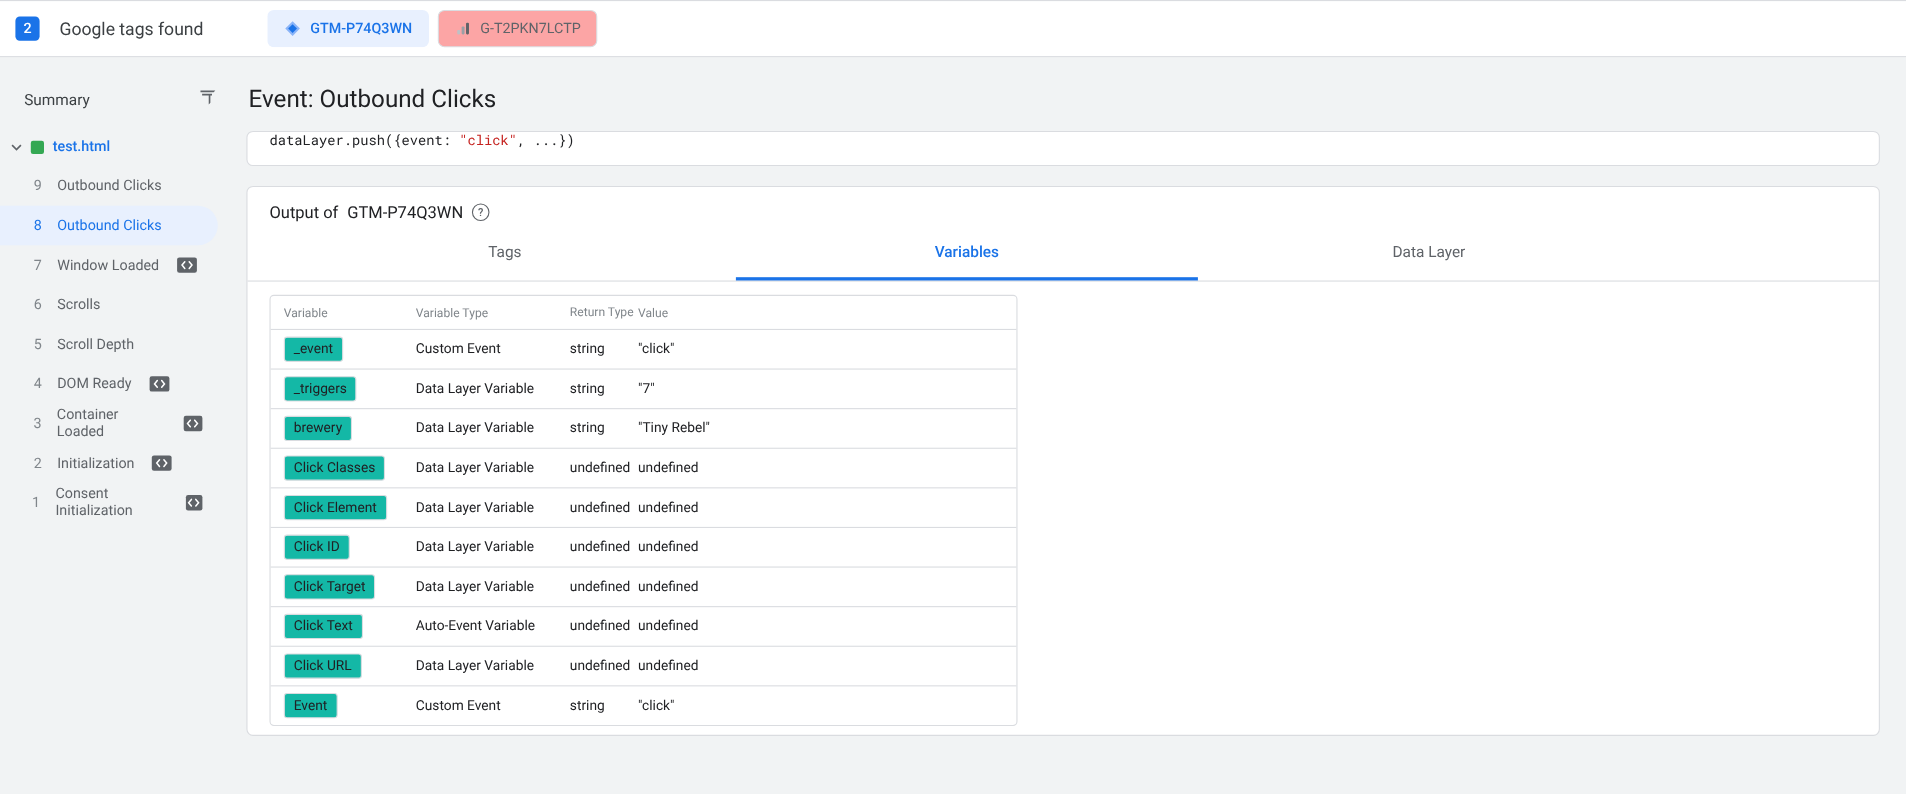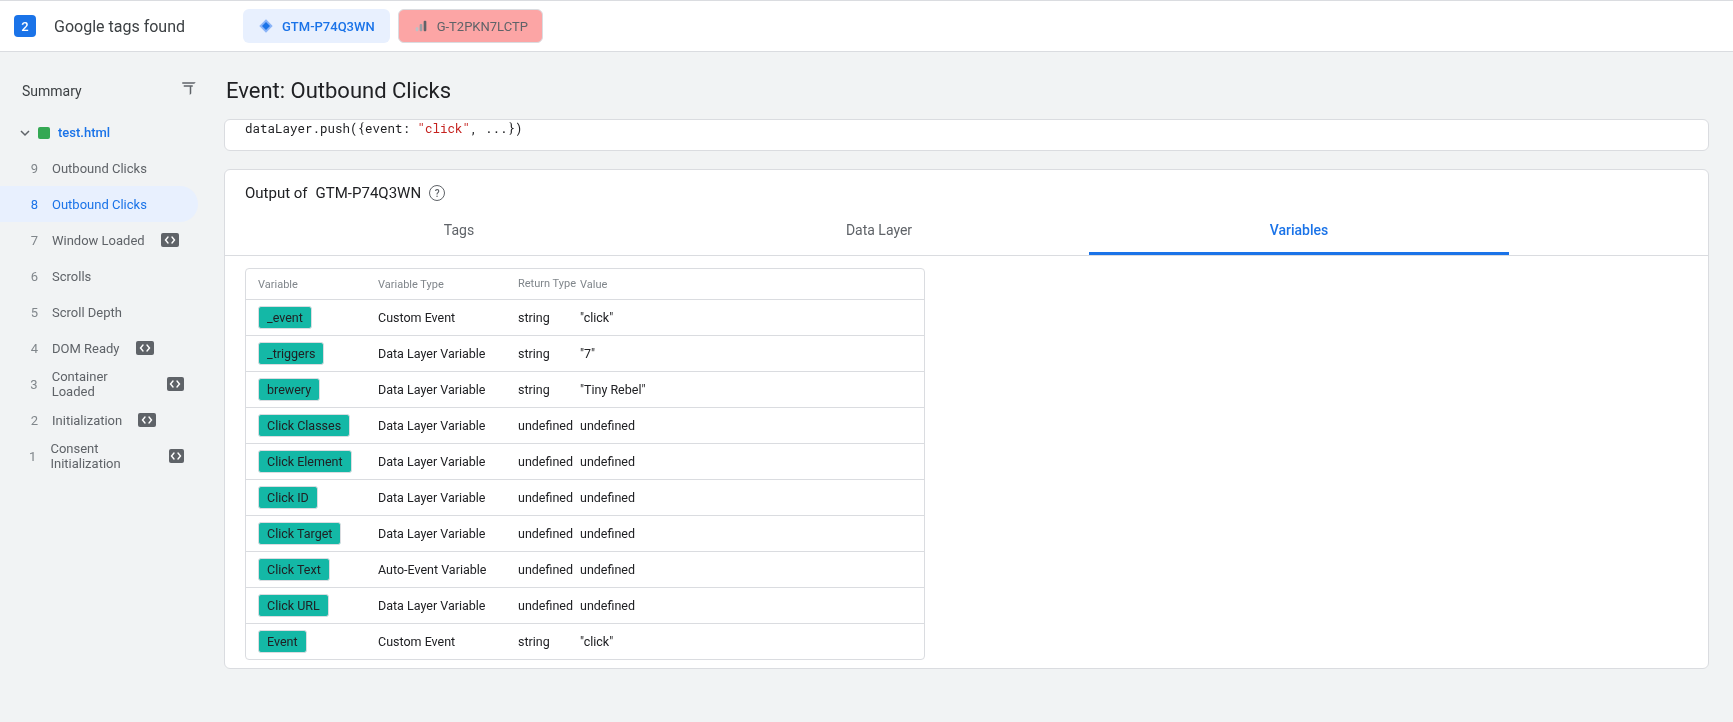--- a/index.html
+++ b/index.html
@@ -78,21 +78,21 @@
   .summary-row {
     display: flex; align-items: center; justify-content: space-between;
     padding: 8px 14px 18px 22px;
     font-size: 14px;
     color: var(--text);
   }
   .summary-row .icon { color: var(--muted); cursor: pointer; }
 
   .page-node {
     display: flex; align-items: center; gap: 8px;
-    padding: 6px 10px 10px 20px;
+    padding: 6px 10px 10px 10px;
     color: var(--blue);
     font-weight: 500;
     font-size: 13px;
     cursor: pointer;
   }
   .page-node .caret { width: 10px; display:flex; justify-content:center; color: var(--muted); }
   .page-node .sq { width: 12px; height: 12px; background: #34a853; border-radius: 2px; }
 
   .events { list-style: none; margin: 0; padding: 0; }
   .events li {
@@ -330,22 +330,22 @@
 
     <div class="card card-output">
       <div class="card-header">
         <span>Output of </span>
           <span>GTM-P74Q3WN</span>
         <span class="help-icon">?</span>
       </div>
 
       <div class="tabs" id="tabs">
           <div class="tab">Tags</div>
+          <div class="tab active">Variables</div>
           <div class="tab">Data Layer</div>
-          <div class="tab active">Variables</div>
         </div>
 
       <div class="var-table-wrap">
         <div class="var-table">
           <div class="hdr">
             <div>Variable</div>
             <div>Variable Type</div>
             <div class="rt">Return Type</div>
             <div>Value</div>
           </div>

